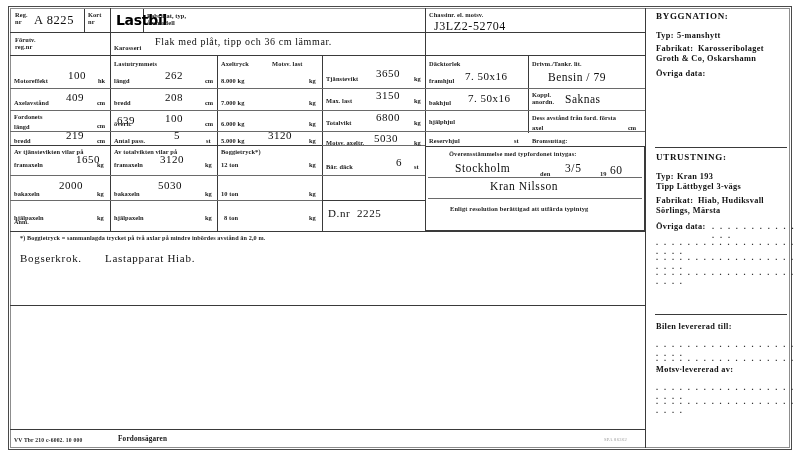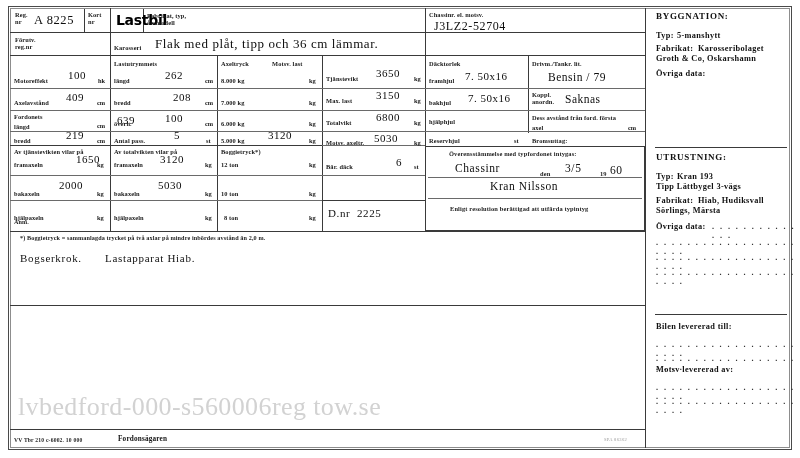--- a/index.html
+++ b/index.html
@@ -246,21 +246,21 @@
     <div class="lbl">Chassinr. el. motsv.</div>
   </div>
   <div class="abs bigval" style="left:434px; top:19px; font-size:12px;">J3LZ2-52704</div>
 
   <div class="abs" style="left:15px; top:36px;">
     <div class="lbl">Förutv.</div>
     <div class="lbl">reg.nr</div>
   </div>
 
   <div class="abs lbl" style="left:114px; top:44px;">Karosseri</div>
-  <div class="abs bigval" style="left:155px; top:36px; font-size:13px;">Flak med plåt, tipp och 36 cm lämmar.</div>
+  <div class="abs bigval" style="left:155px; top:36px; font-size:10px;">Flak med plåt, tipp och 36 cm lämmar.</div>
 
   <div class="abs lbl" style="left:14px; top:77px;">Motoreffekt</div>
   <div class="abs medval" style="left:68px; top:69px;">100</div>
   <div class="abs unit" style="left:98px; top:77px;">hk</div>
 
   <div class="abs lbl" style="left:14px; top:99px;">Axelavstånd</div>
   <div class="abs medval" style="left:66px; top:91px;">409</div>
   <div class="abs unit" style="left:97px; top:99px;">cm</div>
 
   <div class="abs lbl" style="left:14px; top:113px;">Fordonets</div>
@@ -283,21 +283,21 @@
 
   <div class="abs lbl" style="left:14px; top:214px;">hjälpaxeln</div>
   <div class="abs unit" style="left:97px; top:214px;">kg</div>
 
   <div class="abs lbl" style="left:114px; top:60px;">Lastutrymmets</div>
   <div class="abs lbl" style="left:114px; top:77px;">längd</div>
   <div class="abs medval" style="left:165px; top:69px;">262</div>
   <div class="abs unit" style="left:205px; top:77px;">cm</div>
 
   <div class="abs lbl" style="left:114px; top:99px;">bredd</div>
-  <div class="abs medval" style="left:165px; top:91px;margin-left:8px;">208</div>
+  <div class="abs medval" style="left:165px; top:91px;">208</div>
   <div class="abs unit" style="left:205px; top:99px;">cm</div>
 
   <div class="abs lbl" style="left:114px; top:120px;">överh.</div>
   <div class="abs medval" style="left:165px; top:112px;">100</div>
   <div class="abs unit" style="left:205px; top:120px;">cm</div>
 
   <div class="abs lbl" style="left:114px; top:137px;">Antal pass.</div>
   <div class="abs medval" style="left:174px; top:129px;">5</div>
   <div class="abs unit" style="left:206px; top:137px;">st</div>
 
@@ -385,21 +385,21 @@
 
   <div class="abs lbl" style="left:532px; top:114px;">Dess avstånd från ford. första</div>
   <div class="abs lbl" style="left:532px; top:124px;">axel</div>
   <div class="abs unit" style="left:628px; top:124px;">cm</div>
 
   <div class="abs lbl" style="left:532px; top:137px;">Bromsuttag:</div>
 
   <div class="abs" style="left:425px; top:146px; width:220px; height:85px; border:1px solid #3a3a3a; background:#fff;"></div>
   <div class="abs cert-small" style="left:449px; top:150px;">Överensstämmelse med typfordonet intygas:</div>
   <div class="abs hline-thin" style="left:428px; top:177px; width:214px;"></div>
-  <div class="abs cert-big" style="left:455px; top:162px;">Chassinr</div>
+  <div class="abs cert-big" style="left:455px; top:162px;">Stockholm</div>
   <div class="abs cert-small" style="left:540px; top:170px;">den</div>
   <div class="abs cert-big" style="left:565px; top:162px;">3/5</div>
   <div class="abs cert-small" style="left:600px; top:170px;">19</div>
   <div class="abs cert-big" style="left:610px; top:164px;">60</div>
 
   <div class="abs cert-big" style="left:490px; top:180px;">Kran Nilsson</div>
   <div class="abs hline-thin" style="left:428px; top:198px; width:214px;"></div>
   <div class="abs cert-small" style="left:450px; top:205px;">Enligt resolution berättigad att utfärda typintyg</div>
 
   <div class="abs anm-note" style="left:14px; top:218px;">Anm.</div>
@@ -430,19 +430,18 @@
   <div class="abs dots" style="left:656px; top:268px;">. . . . . . . . . . . . . . . . . . . . . .</div>
 
   <div class="abs hline" style="left:655px; top:314px; width:132px;"></div>
   <div class="abs rtext" style="left:656px; top:322px;">Bilen levererad till:</div>
   <div class="abs dots" style="left:656px; top:340px;">. . . . . . . . . . . . . . . . . . . . . .</div>
   <div class="abs dots" style="left:656px; top:354px;">. . . . . . . . . . . . . . . . . . . . . .</div>
   <div class="abs rtext" style="left:656px; top:365px;">Motsv levererad av:</div>
   <div class="abs dots" style="left:656px; top:383px;">. . . . . . . . . . . . . . . . . . . . . .</div>
   <div class="abs dots" style="left:656px; top:397px;">. . . . . . . . . . . . . . . . . . . . . .</div>
 
-  <div id="watermark">lvbedford-000-s560006reg tow.se</div>
 
   <div class="abs footer-small" style="left:14px; top:437px;">VV  Tbr  210 c-6002.  10 000</div>
   <div class="abs footer-bold" style="left:118px; top:435px;">Fordonsägaren</div>
   <div class="abs printcode" style="left:604px; top:437px;">SPA 86362</div>
 
 </div>
 
 </body></html>

